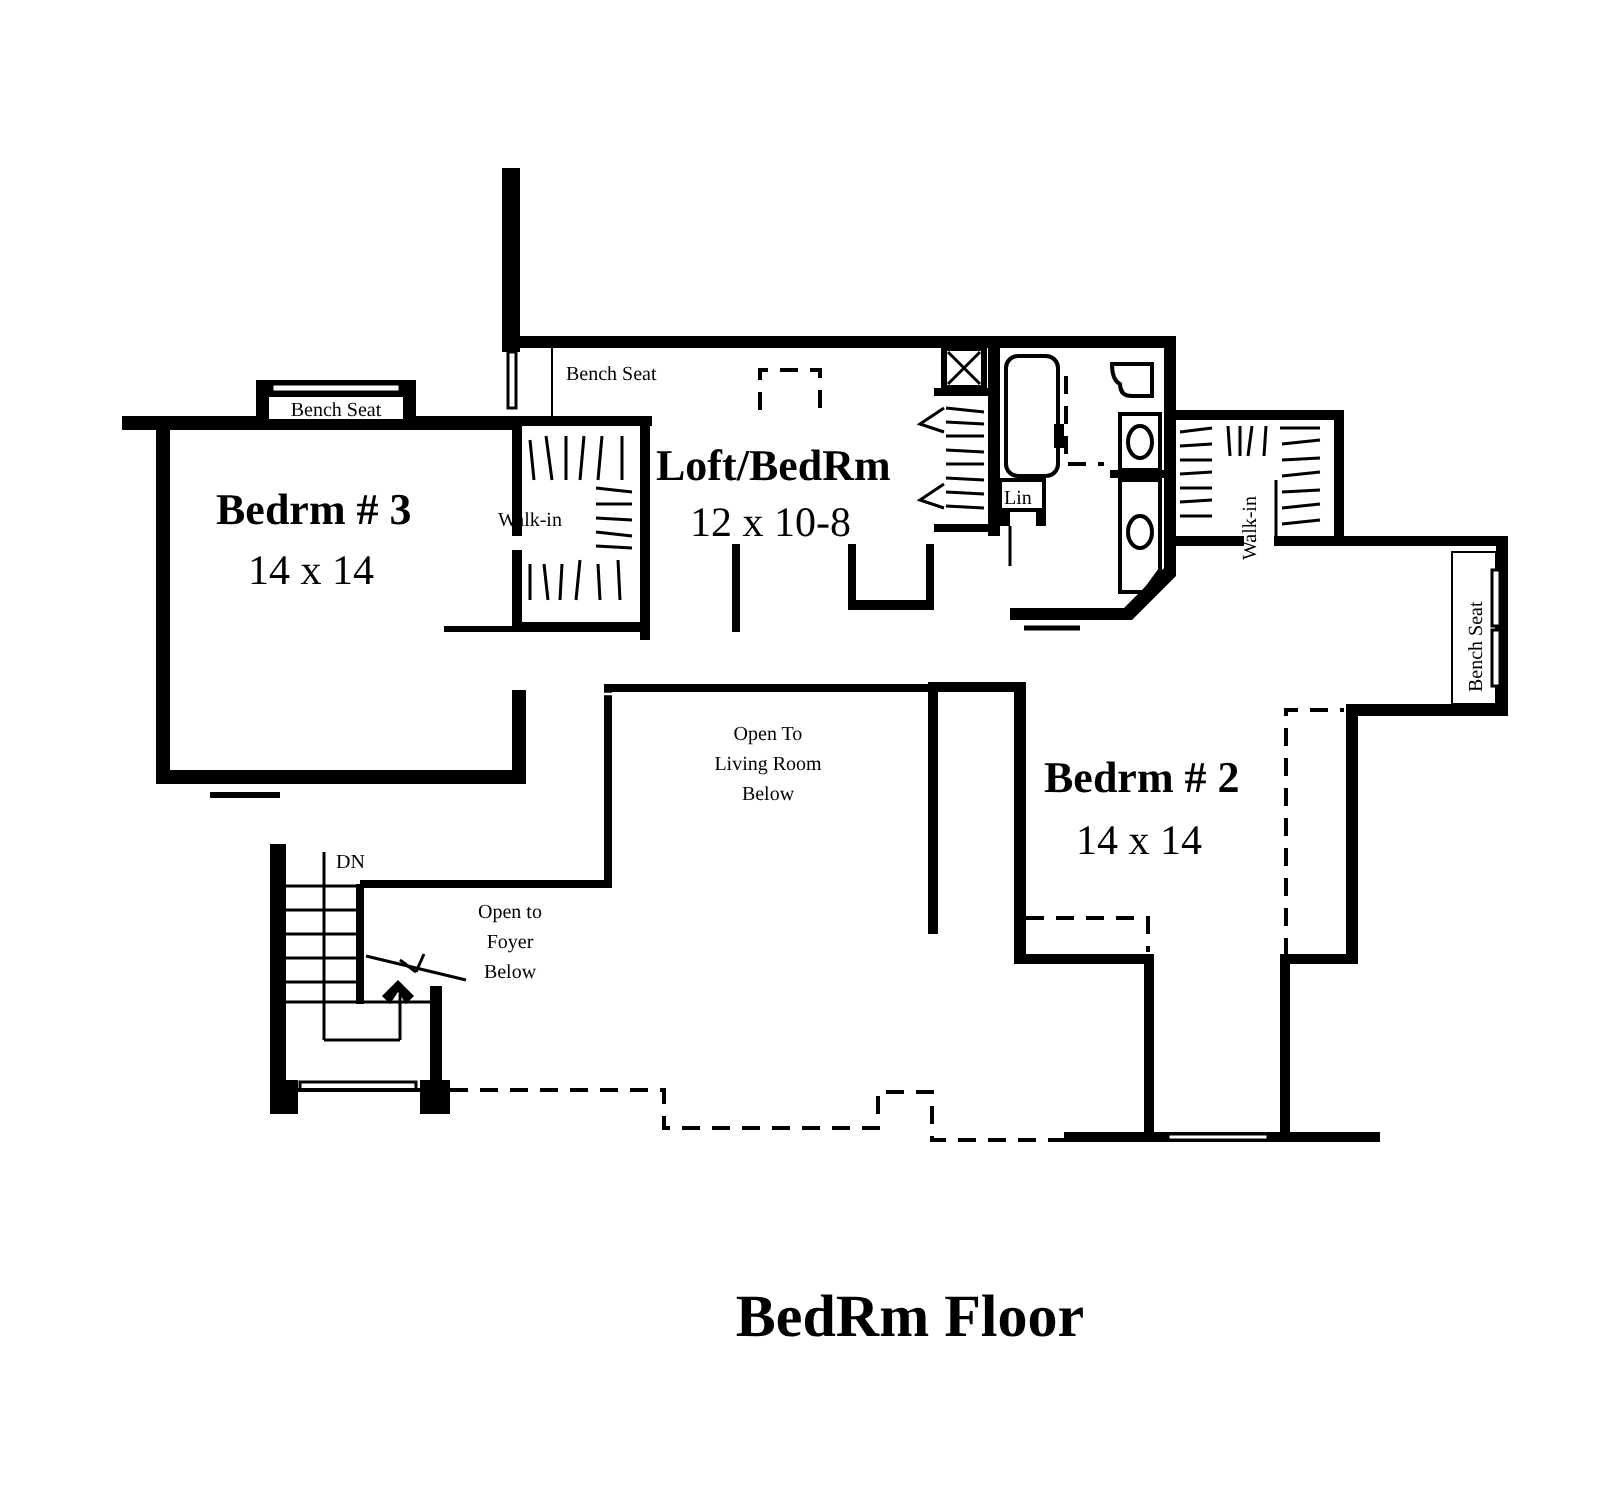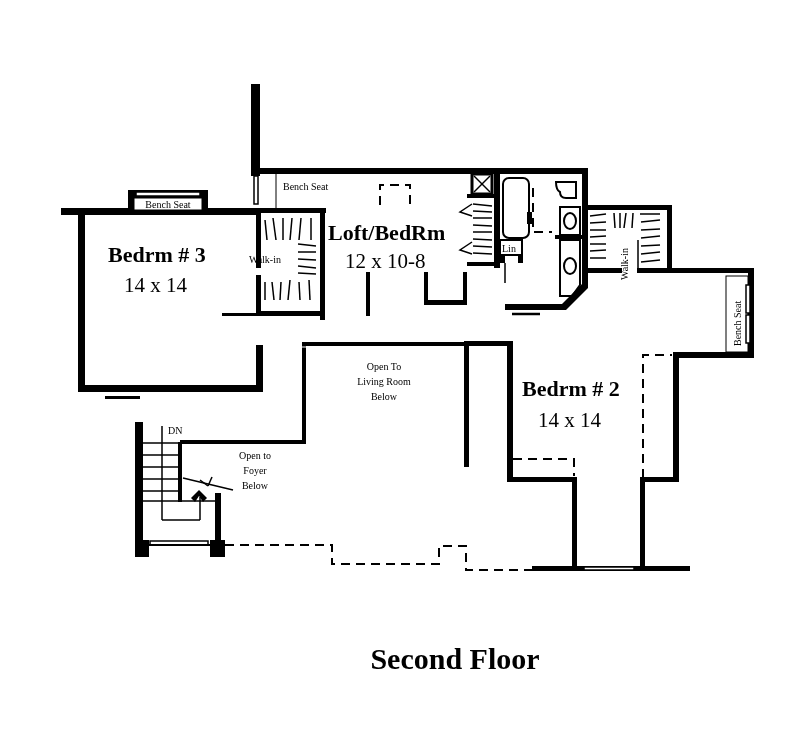--- a/index.html
+++ b/index.html
@@ -207,13 +207,13 @@
     </g>
     <rect class="wall" x="178" y="442" width="4" height="60"></rect>
     <path d="M191 498 L199 490 L207 498 L203 502 L199 496 L195 502 Z" class="wall"></path>
   </g>
   <text class="lbl-xs" x="168" y="434">DN</text>
 
   <path class="dash" d="M225 545 L332 545 L332 564 L439 564 L439 546 L466 546 L466 570 L532 570"></path>
 
 </svg>
 
-<div class="title">Second Floor</div>
+<div class="title">BedRm Floor</div>
 
 </body></html>

